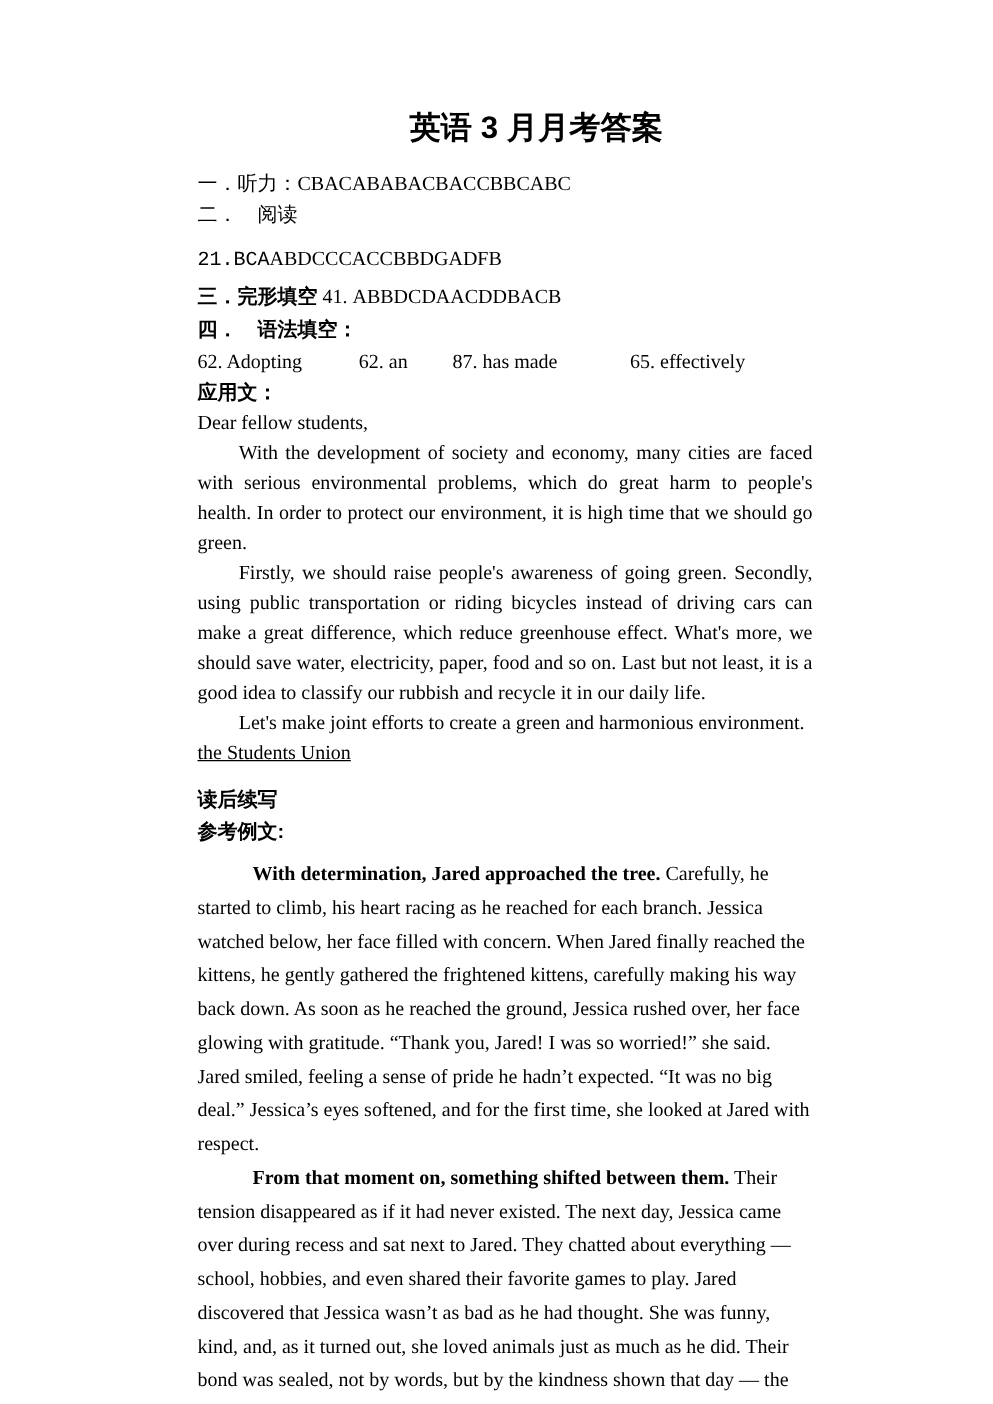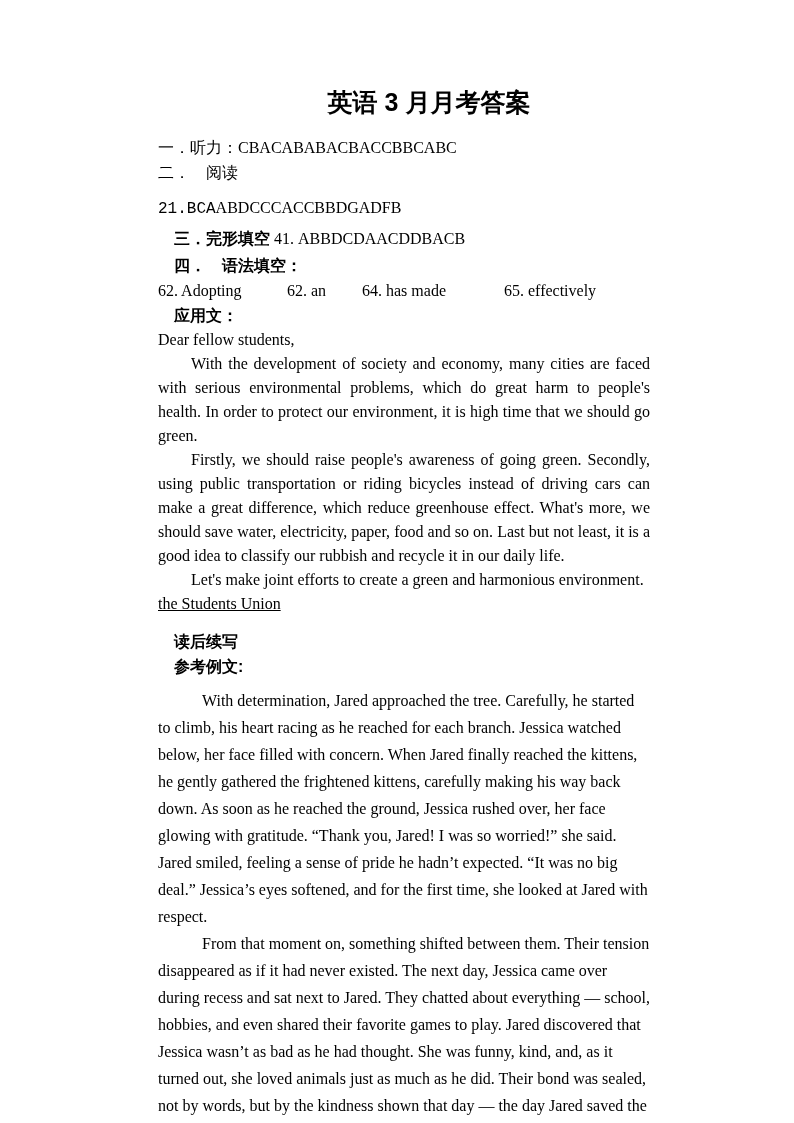--- a/index.html
+++ b/index.html
@@ -25,21 +25,20 @@
     font-weight: bold;
     font-family: "Liberation Sans", "DejaVu Sans", sans-serif;
   }
   .ans-line { line-height: 25px; white-space: nowrap; }
   .gap-top-10 { margin-top: 10px; }
   .gap-top-4 { margin-top: 4px; }
   .gap-top-2 { margin-top: 2px; }
   .cn-bold {
     font-weight: bold;
     font-family: "Liberation Sans", "DejaVu Sans", sans-serif;
-    margin-left: 16px;
   }
   .sans { font-family: Liberation Mono, monospace; }
   .g-row { line-height: 25px; white-space: nowrap; }
   .g-item { display: inline-block; }
   .r1-0 { min-width: 107px; }
   .r1-1 { min-width: 75px; }
   .r1-2 { min-width: 62px; }
   .r1-3 { min-width: 98px; }
   .r1-4 { min-width: 111px; }
   .r2-0 { min-width: 125px; }
@@ -55,21 +54,21 @@
   .signature { text-align: right; line-height: 24px; margin: 0; text-decoration: underline; }
   .section-heading { line-height: 25px; }
   .heading-gap { margin-top: 13px; }
   .narrative p {
     margin: 0;
     line-height: 27px;
     text-indent: 44px;
     text-align: left;
   }
   .narrative { margin-top: 8px; }
-  .lead-bold { font-weight: normal; }
+  .lead-bold { font-weight: bold; }
 </style>
 </head>
 <body>
 
 <div class="page">
 
   <h1 class="title">英语 3 月月考答案</h1>
 
   <div class="ans-line">一．听力：CBACABABACBACCBBCABC</div>
 
@@ -83,21 +82,21 @@
     <span class="cn-bold">三．完形填空</span>
     <span> 41. ABBDCDAACDDBACB</span>
   </div>
 
   <div class="ans-line gap-top-2 cn-bold">四．　语法填空：</div>
 
 
   <div class="g-row">
     <span class="g-item r2-0">62. Adopting</span>
     <span class="g-item r2-1">62. an</span>
-    <span class="g-item r2-2">64. has made</span>
+    <span class="g-item r2-2">87. has made</span>
     <span class="g-item">65. effectively</span>
   </div>
 
   <div class="ans-line cn-bold">应用文：</div>
 
   <div class="letter">
     <p>Dear fellow students,</p>
     <p class="indent">With the development of society and economy, many cities are faced with serious environmental problems, which do great harm to people's health. In order to protect our environment, it is high time that we should go green.</p>
     <p class="indent">Firstly, we should raise people's awareness of going green. Secondly, using public transportation or riding bicycles instead of driving cars can make a great difference, which reduce greenhouse effect. What's more, we should save water, electricity, paper, food and so on. Last but not least, it is a good idea to classify our rubbish and recycle it in our daily life.</p>
     <p class="indent">Let's make joint efforts to create a green and harmonious environment.</p>

